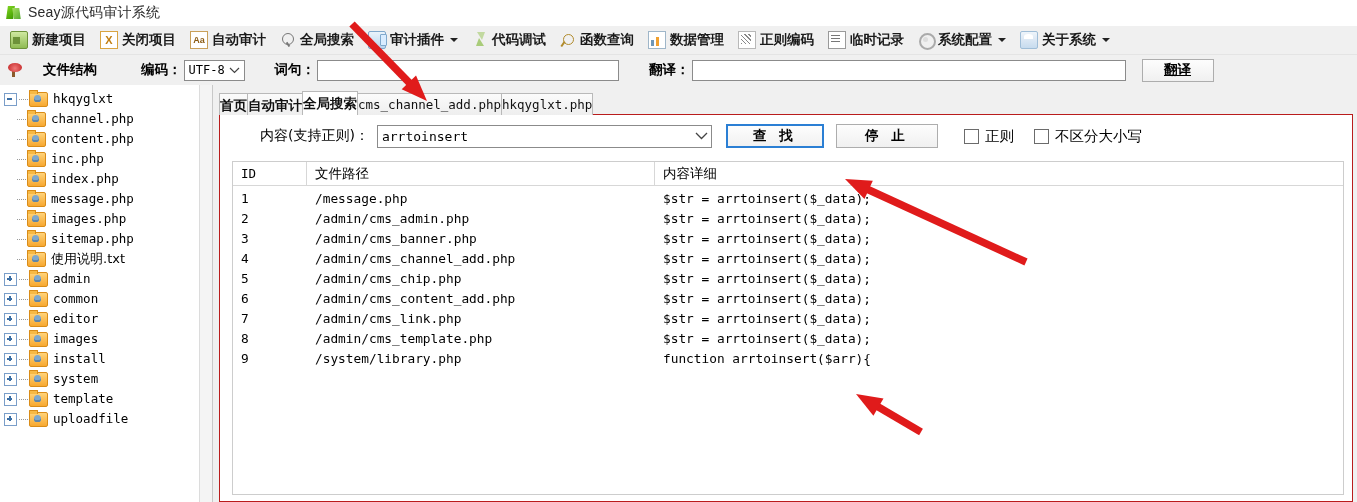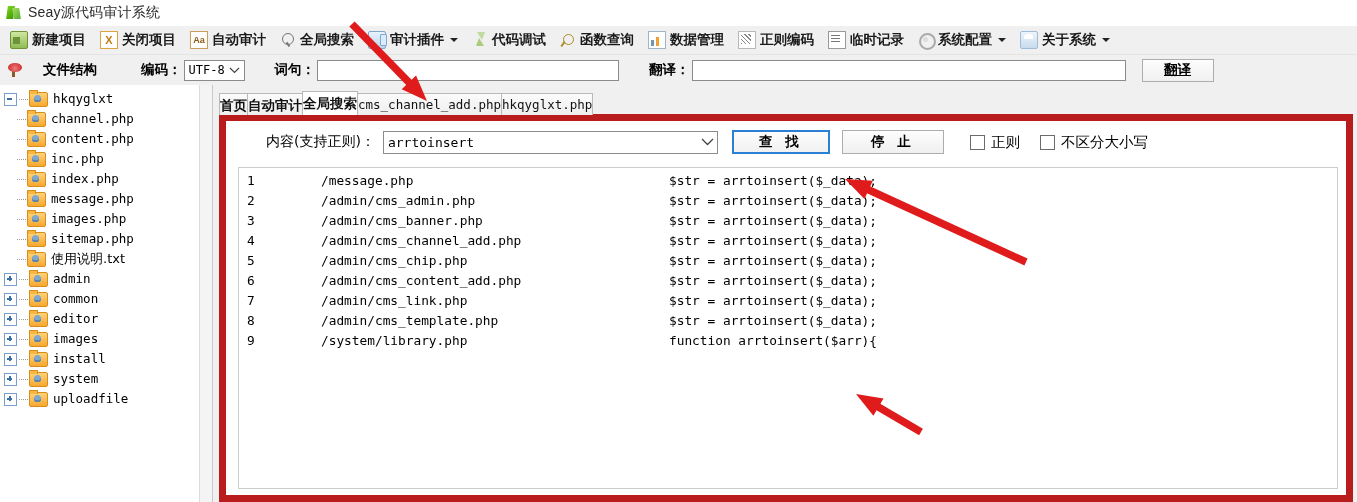--- a/index.html
+++ b/index.html
@@ -283,21 +283,21 @@
   }
   .tab.active {
     background: #ffffff;
     height: 24px;
     line-height: 23px;
     position: relative;
     z-index: 3;
   }
   .panel {
     flex: 1 1 auto;
-    border: 7px solid #b91c1c;
+    border: 1px solid #b91c1c;
     background: #ffffff;
     min-height: 0;
     display: flex;
     flex-direction: column;
     position: relative;
     margin-top: -1px;
   }
   .searchrow {
     display: flex;
     align-items: center;
@@ -582,20 +582,26 @@
               <div class="tbox plus"></div>
               <div class="tdash"></div>
               <div class="folder"></div>
               <span class="tlabel">install</span>
             </div>
             <div class="trow">
               <div class="tbox plus"></div>
               <div class="tdash"></div>
               <div class="folder"></div>
               <span class="tlabel">system</span>
+            </div>
+            <div class="trow">
+              <div class="tbox plus"></div>
+              <div class="tdash"></div>
+              <div class="folder"></div>
+              <span class="tlabel">template</span>
             </div>
             <div class="trow">
               <div class="tbox plus"></div>
               <div class="tdash"></div>
               <div class="folder"></div>
               <span class="tlabel">uploadfile</span>
             </div>
           </div>
       </div>
     </div>
@@ -631,20 +637,25 @@
             <span class="box"></span>
             <span>正则</span>
           </label>
           <label class="chk" style="margin-left:20px;">
             <span class="box"></span>
             <span>不区分大小写</span>
           </label>
         </div>
 
         <div class="results">
+          <div class="rhead">
+            <div class="cell c-id">ID</div>
+            <div class="cell c-path">文件路径</div>
+            <div class="cell c-detail">内容详细</div>
+          </div>
           <div class="rbody" id="resultrows">
               <div class="rrow">
                 <div class="cell c-id">1</div>
                 <div class="cell c-path">/message.php</div>
                 <div class="cell c-detail">$str = arrtoinsert($_data);</div>
               </div>
               <div class="rrow">
                 <div class="cell c-id">2</div>
                 <div class="cell c-path">/admin/cms_admin.php</div>
                 <div class="cell c-detail">$str = arrtoinsert($_data);</div>

